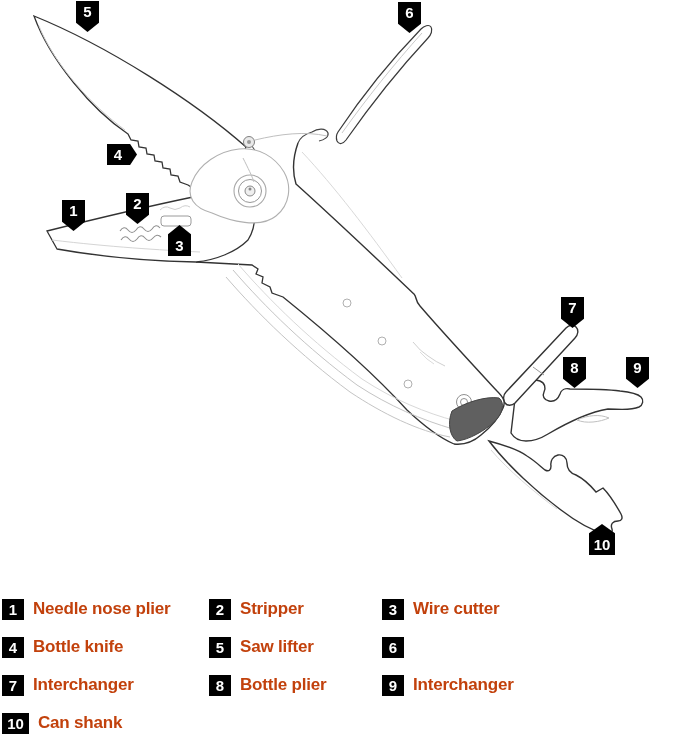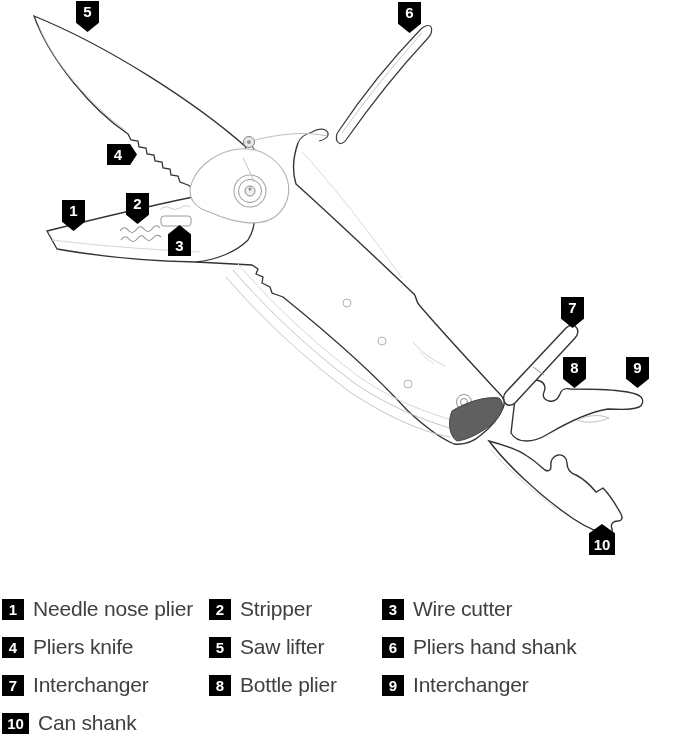--- a/index.html
+++ b/index.html
@@ -54,22 +54,23 @@
   .legend-chip{
     min-width:22px;height:21px;
     background:#000;color:#fff;
     font-size:15px;font-weight:bold;
     display:flex;align-items:center;justify-content:center;
     box-sizing:border-box;padding:0 2px;
     flex:0 0 auto;
   }
   .legend-chip.wide{min-width:27px;}
   .legend-label{
-    font-size:21px;color:#404040;letter-spacing:-0.2px;
+    font-size:17px;color:#c2410c;letter-spacing:-0.2px;
     white-space:nowrap;
+    font-weight:bold;
   }
 </style>
 </head>
 <body>
 
 <div id="page">
 
   <svg id="art" width="679" height="565" viewBox="0 0 679 565">
 
     <g>
@@ -225,29 +226,28 @@
       <span class="legend-chip">2</span>
       <span class="legend-label">Stripper</span>
     </div>
     <div class="legend-item">
       <span class="legend-chip">3</span>
       <span class="legend-label">Wire cutter</span>
     </div>
 
     <div class="legend-item">
       <span class="legend-chip">4</span>
-      <span class="legend-label">Pliers knife</span>
+      <span class="legend-label">Bottle knife</span>
     </div>
     <div class="legend-item">
       <span class="legend-chip">5</span>
       <span class="legend-label">Saw lifter</span>
     </div>
     <div class="legend-item">
       <span class="legend-chip">6</span>
-      <span class="legend-label">Pliers hand shank</span>
     </div>
 
     <div class="legend-item">
       <span class="legend-chip">7</span>
       <span class="legend-label">Interchanger</span>
     </div>
     <div class="legend-item">
       <span class="legend-chip">8</span>
       <span class="legend-label">Bottle plier</span>
     </div>

